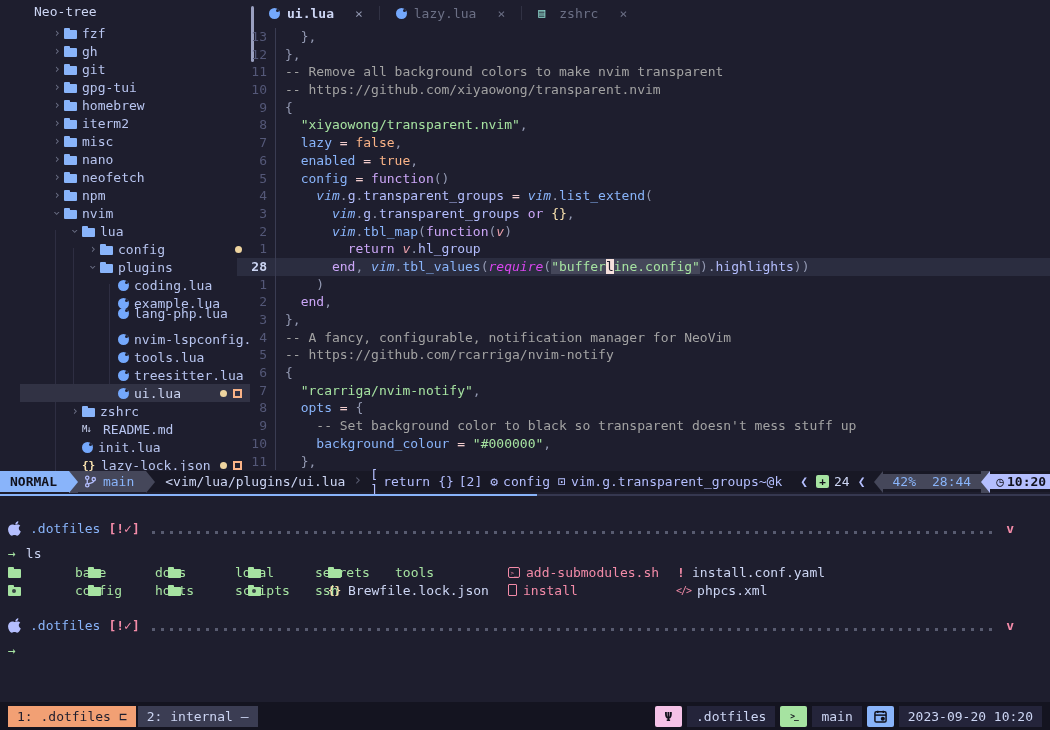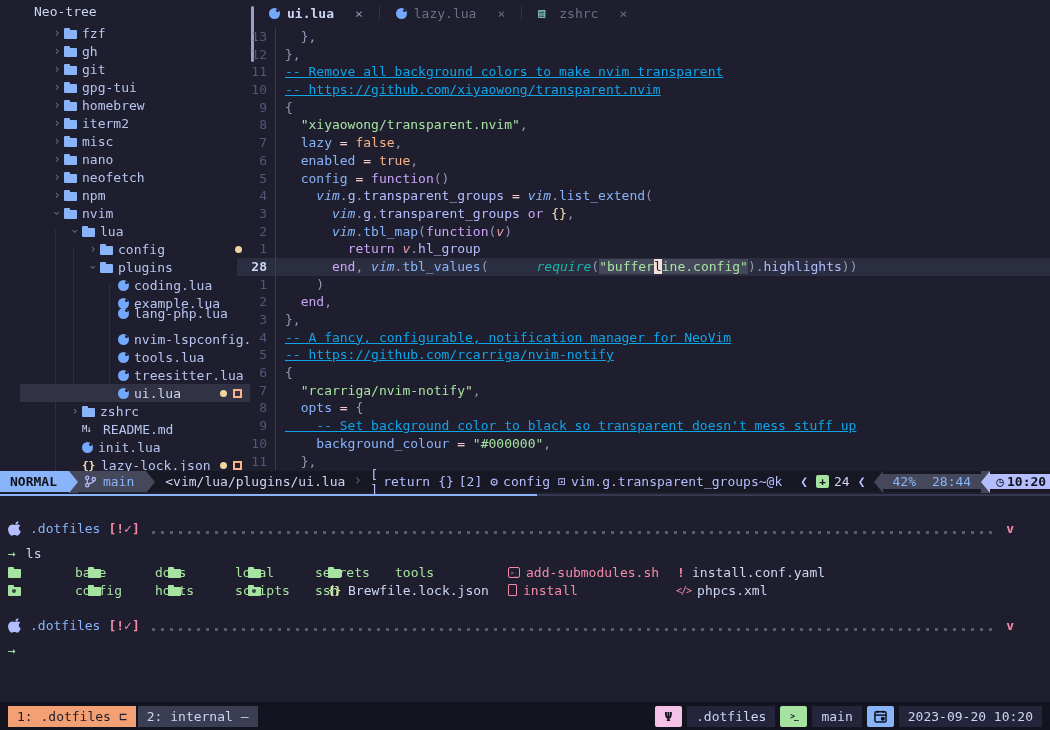--- a/index.html
+++ b/index.html
@@ -43,30 +43,30 @@
   .tab.active .tab-close { color:#9399b2; }
   .tab-sep { width:1px; height:14px; background:#313244; }
   #code { position:absolute; left:0; top:28px; width:813px; }
   .code-row { display:flex; height:17.7px; line-height:17.7px; white-space:pre; }
   .code-row.current { background:#2b2d40; }
   .gutter { width:38px; flex:none; text-align:right; padding-right:8px; color:#545878; }
   .code-row.current .gutter { color:#cdd6f4;font-weight:bold; }
   .line-text { border-left:1px solid #3a3c52; padding-left:9px; flex:1; }
   .t  { color:#cdd6f4; }
   .p  { color:#9399b2; }
-  .cm { color:#0ea5e9;text-decoration:underline; }
+  .cm { color:#a3a3a3; }
   .s  { color:#a6e3a1; }
   .k  { color:#cba6f7; }
   .b  { color:#fab387; }
   .y  { color:#f9e2af; }
   .f  { color:#89b4fa; }
   .v  { color:#89b4fa; font-style:italic; }
   .m  { color:#b4befe; }
   .fn { color:#89b4fa; }
-  .rq { color:#14b8a6; font-style:italic;margin-left:48px; }
+  .rq { color:#d946ef; font-style:italic; }
   .o  { color:#f2cdcd; }
   .pr { color:#eba0ac; font-style:italic; }
   .ss { color:#a6e3a1; background:#45475a; }
   .cur { color:#1e1e2e; background:#f5e0dc; }
   
   #statusline { position:absolute; left:0; top:471px; width:1050px; height:21px; background:#181825; display:flex; align-items:stretch; font-size:13px; }
   .sl-mode { background:#89b4fa; color:#11111b; font-weight:bold; display:flex; align-items:center; padding:0 12px 0 10px; }
   .sl-arrow { width:0; height:0; border-top:11px solid transparent; border-bottom:11px solid transparent; }
   .sl-arrow.a1 { border-left:9px solid #89b4fa; background:#45475a; }
   .sl-arrow.a2 { border-left:9px solid #45475a; }

